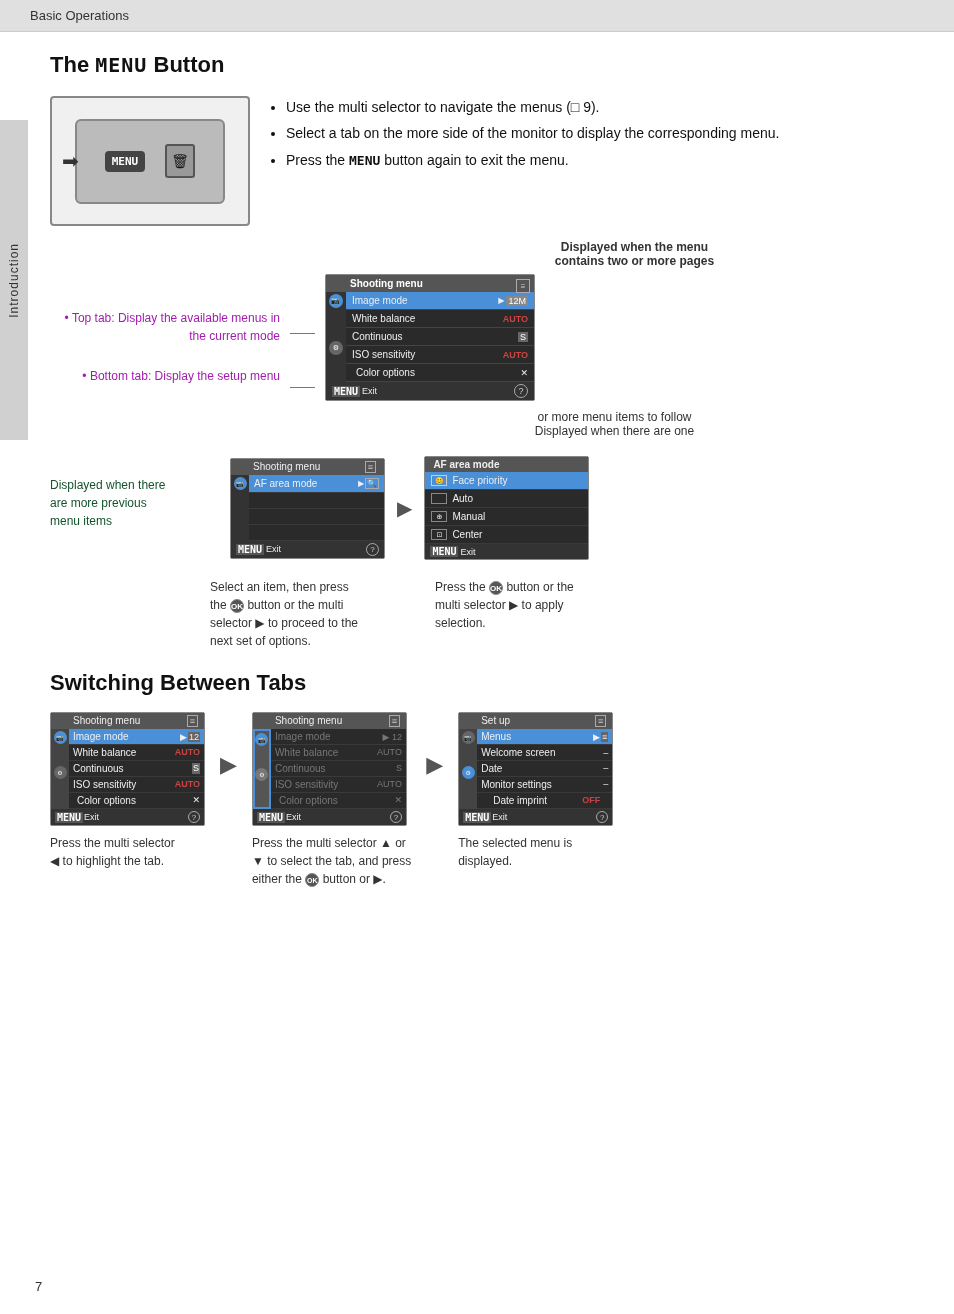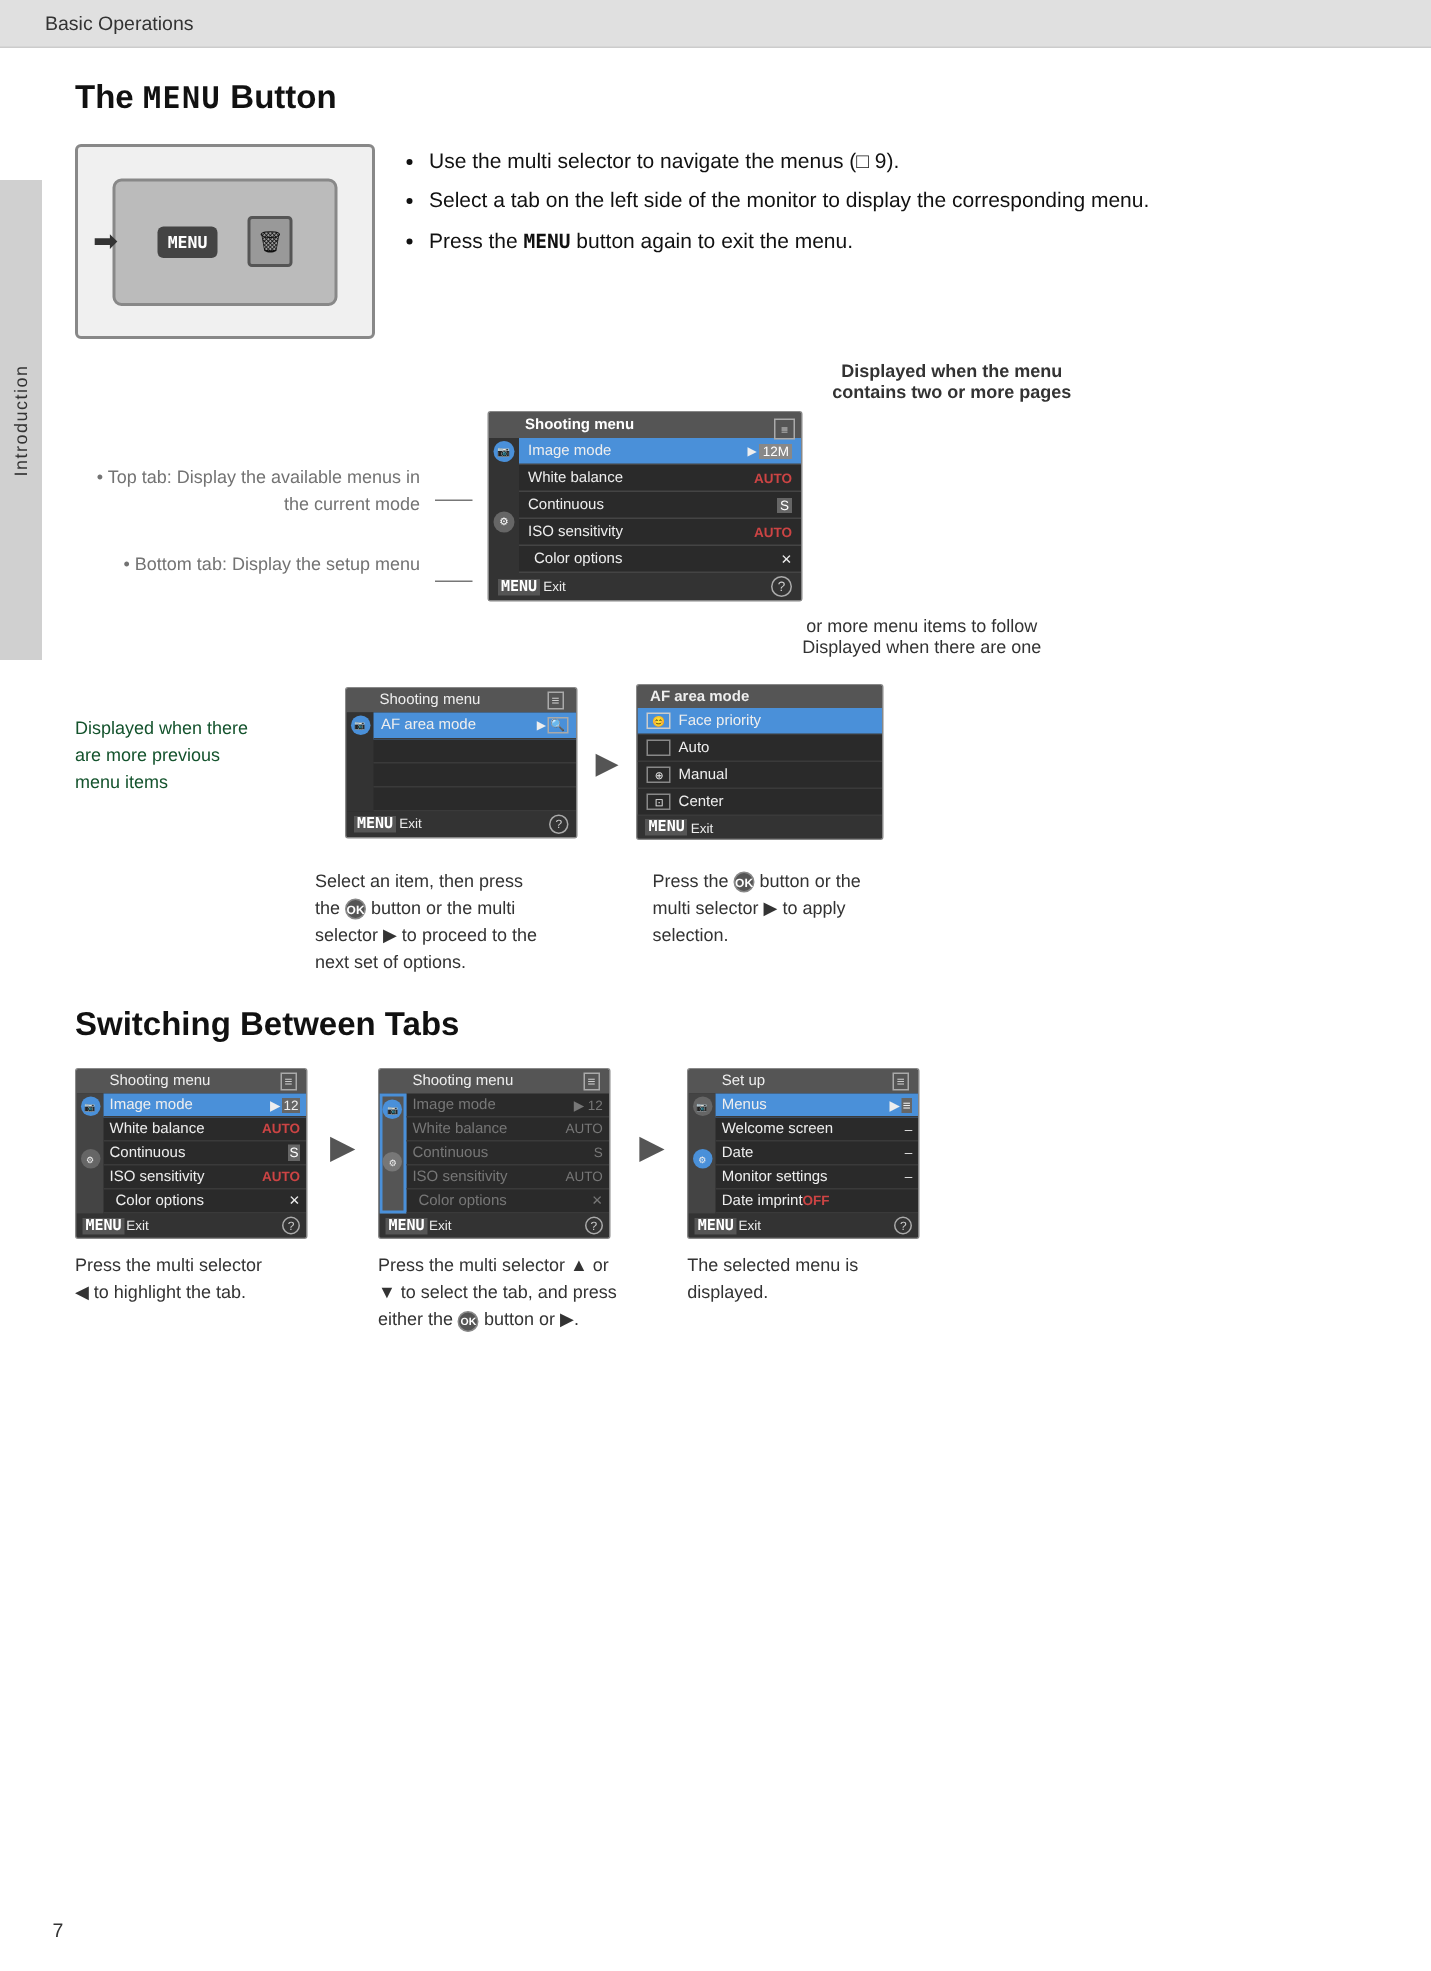--- a/index.html
+++ b/index.html
@@ -215,40 +215,40 @@
           <div style="width:30px; height:34px; border:2px solid #555; border-radius:3px; display:flex; align-items:center; justify-content:center; background:#999;">
             <span style="font-size:14px;">🗑</span>
           </div>
         </div>
       </div>
     </div>
 
     <div class="description">
       <ul>
         <li>Use the multi selector to navigate the menus (□ 9).</li>
-        <li>Select a tab on the left side of the monitor to display the corresponding menu.</li>
+        <li>Select a tab on the more side of the monitor to display the corresponding menu.</li>
         <li>
           <span>Press the</span>
           <span class="bold-menu">MENU</span>
           <span>button again to exit the menu.</span>
         </li>
       </ul>
     </div>
   </div>
 
   <div class="diagram-section">
 
     <div style="text-align:center; margin-left:300px; margin-bottom:6px;">
       <div style="font-size:12px; color:#333; font-weight:bold;">Displayed when the menu</div>
       <div style="font-size:12px; color:#333; font-weight:bold;">contains two or more pages</div>
     </div>
 
     <div style="display:flex; align-items:flex-start; gap:10px;">
 
-      <div style="display:flex; flex-direction:column; align-items:flex-end; width:230px; font-size:12px; color:#737373;">
+      <div style="display:flex; flex-direction:column; align-items:flex-end; width:230px; font-size:12px; color:#a21caf;">
         <div style="margin-top:35px; text-align:right; line-height:1.5;">
           <span>• Top tab: Display the available menus in the current mode</span>
         </div>
         <div style="margin-top:22px; text-align:right; line-height:1.5;">
           <span>• Bottom tab: Display the setup menu</span>
         </div>
       </div>
 
       <div style="display:flex; flex-direction:column; justify-content:space-around; height:130px; padding-top:35px;">
         <div style="border-top:1px solid #777; width:25px; margin-top:8px;"></div>
@@ -530,21 +530,21 @@
                   <span style="font-size:9px;">–</span>
               </div>
               <div style="display:flex; justify-content:space-between; padding:2px 4px; border-bottom:1px solid #3a3a3a; font-size:10px;">
                 <span>Date</span>
                   <span style="font-size:9px;">–</span>
               </div>
               <div style="display:flex; justify-content:space-between; padding:2px 4px; border-bottom:1px solid #3a3a3a; font-size:10px;">
                 <span>Monitor settings</span>
                   <span style="font-size:9px;">–</span>
               </div>
-              <div style="display:flex; justify-content:flex-start; padding:2px 0; border-bottom:1px solid #3a3a3a; font-size:10px;">
+              <div style="display:flex; justify-content:space-between; padding:2px 12px; border-bottom:1px solid #3a3a3a; font-size:10px;">
                 <span style="padding-left:4px;">Date imprint</span>
                   <span style="font-size:9px; color:#c44; font-weight:bold;">OFF</span>
               </div>
             </div>
           </div>
           <div style="background:#333; padding:2px 4px; font-size:9px; display:flex; align-items:center; justify-content:space-between;">
             <div style="display:flex; align-items:center; gap:1px;">
               <span style="font-family:monospace; font-weight:900; font-size:10px; background:#555; color:#fff; padding:0 2px;">MENU</span>
               <span>Exit</span>
             </div>

